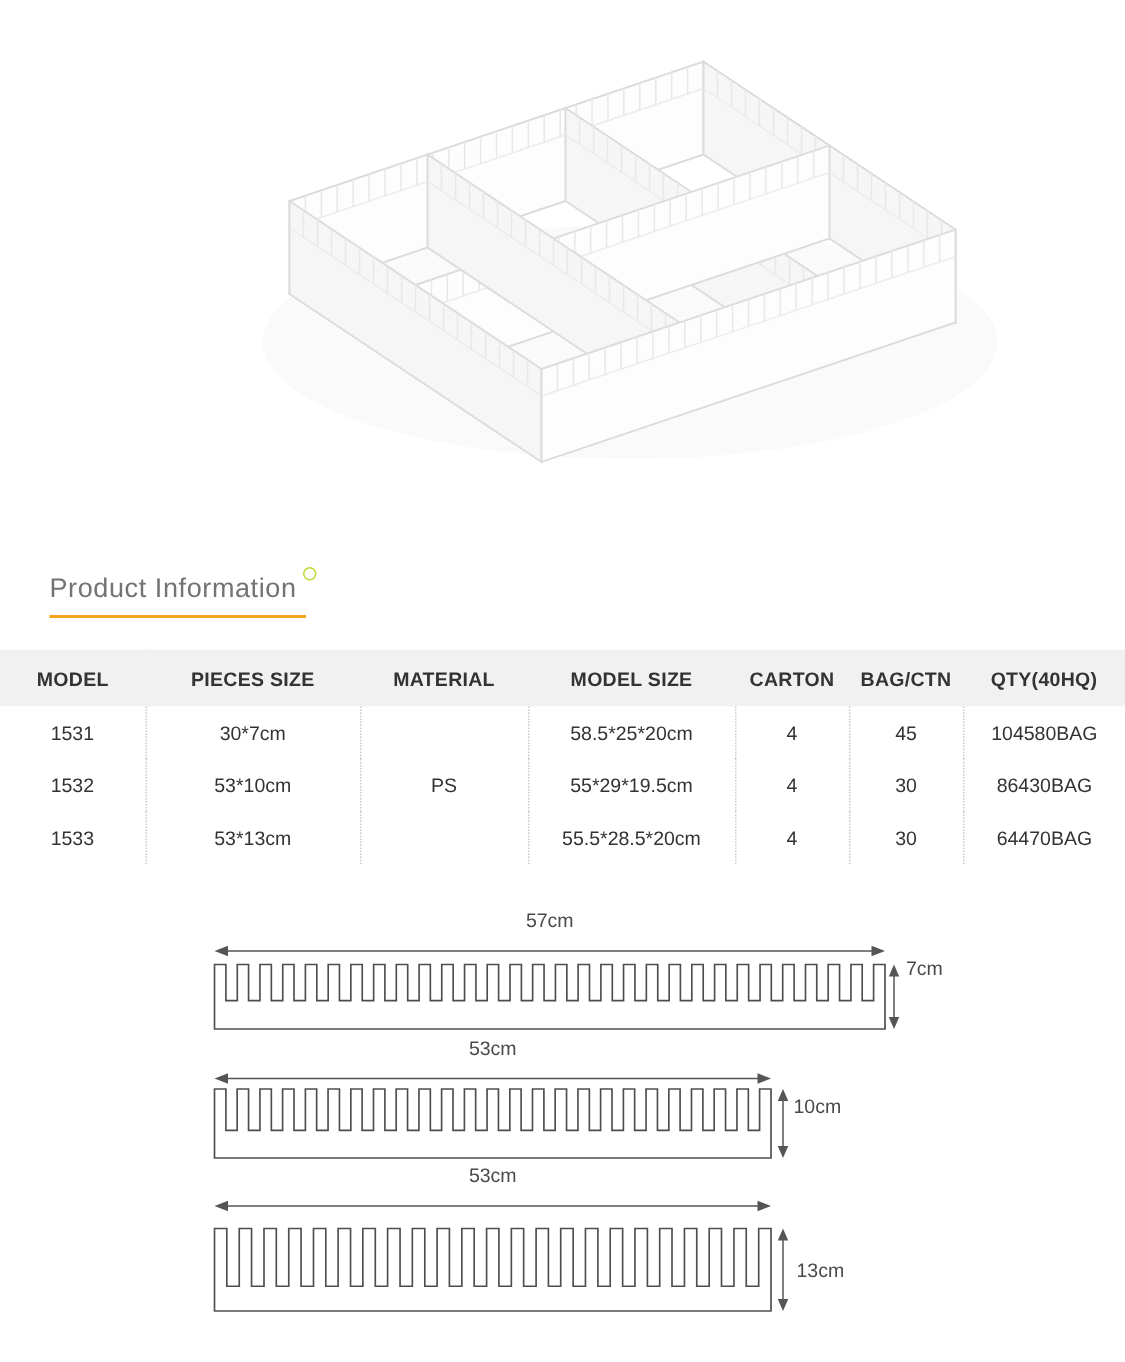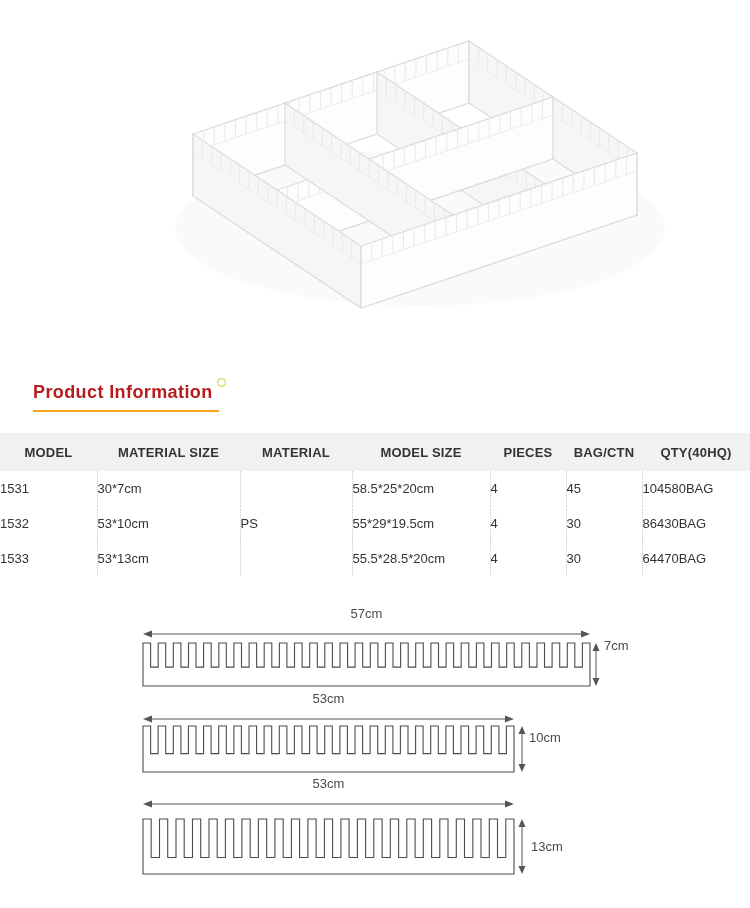--- a/index.html
+++ b/index.html
@@ -7,30 +7,30 @@
   body { height:908px; position:relative; overflow:hidden;
          font-family:"Liberation Sans", sans-serif; }
 
   
   .photo-wrap { width:750px; height:362px; position:relative; }
   .photo-wrap svg { display:block; }
 
   
   .heading-row { height:71px; padding:20px 0 0 33px; }
   .heading-wrap { position:relative; display:inline-block; }
-  .heading { display:inline-block; font-size:18px; font-weight:700; color:#b91c1c;
+  .heading { display:inline-block; font-size:18px; font-weight:400; color:#737373;
              letter-spacing:.4px; border-bottom:2px solid #f7a31d; padding:0 6px 7px 0; }
   .leaf { position:absolute; width:9px; height:9px; border:1.5px solid #bfd730;
           border-radius:50%; right:-7px; top:-4px; }
 
   
   table { width:750px; border-collapse:collapse; table-layout:fixed; }
   thead th { background:#f1f1f1; height:38px; font-size:13px; color:#333;
              font-weight:bold; letter-spacing:.2px; text-align:center; }
-  tbody td { height:35px; text-align:left; font-size:13px; color:#333;
+  tbody td { height:35px; text-align:center; font-size:13px; color:#333;
              border-left:1px dotted #c9c9c9; background:#fff; }
   tbody td.first { border-left:none; }
 
   
   .diagrams { position:relative; height:332px;padding-left:20px; }
   .diagrams .lbl { position:absolute; font-size:13px; color:#4a4a4a; }
   .diagrams .wl { text-align:center; }
   .diagrams svg { position:absolute; overflow:visible; }
 </style>
 </head>
@@ -212,24 +212,24 @@
       <col style="width:143px">
       <col style="width:112px">
     <col style="width:138px">
       <col style="width:76px">
       <col style="width:76px">
     <col style="width:108px">
   </colgroup>
   <thead>
     <tr>
       <th>MODEL</th>
-      <th>MATERIAL SIZE</th>
+      <th>PIECES SIZE</th>
       <th>MATERIAL</th>
       <th>MODEL SIZE</th>
-      <th>PIECES</th>
+      <th>CARTON</th>
       <th>BAG/CTN</th>
       <th>QTY(40HQ)</th>
     </tr>
   </thead>
   <tbody>
     <tr>
       <td class="first">1531</td>
       <td>30*7cm</td>
       <td rowspan="3">PS</td>
       <td>58.5*25*20cm</td>

